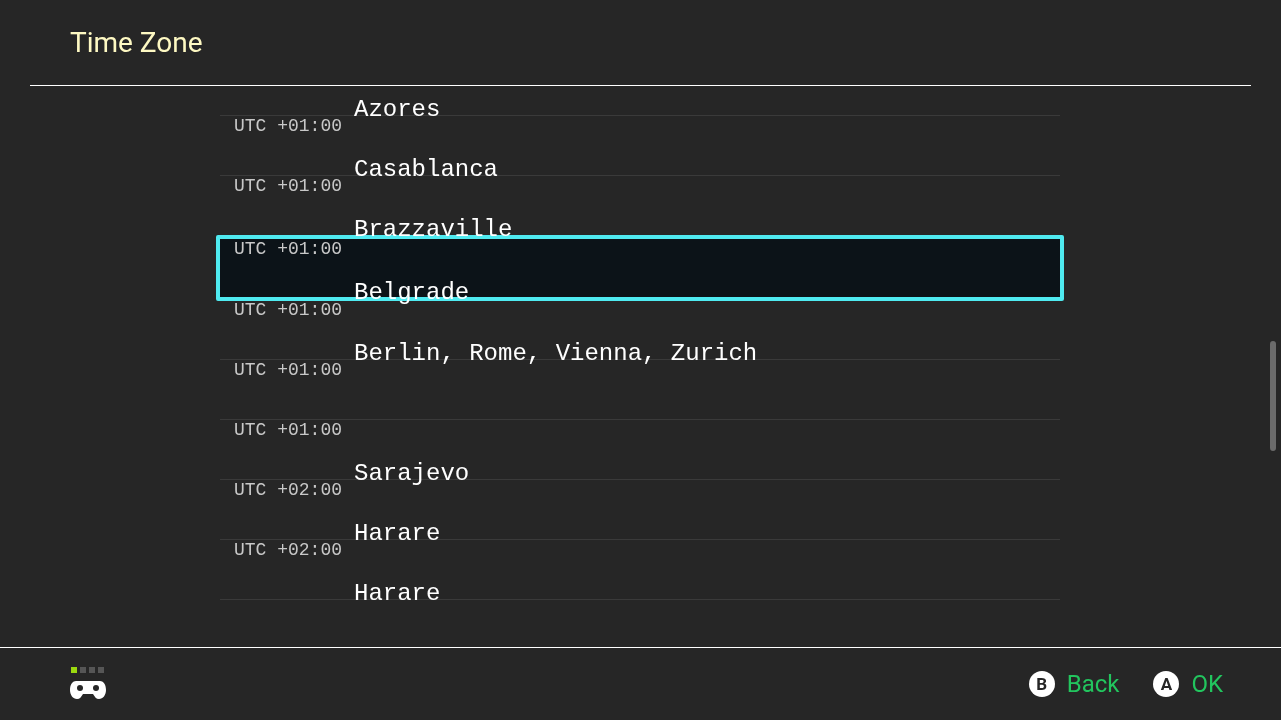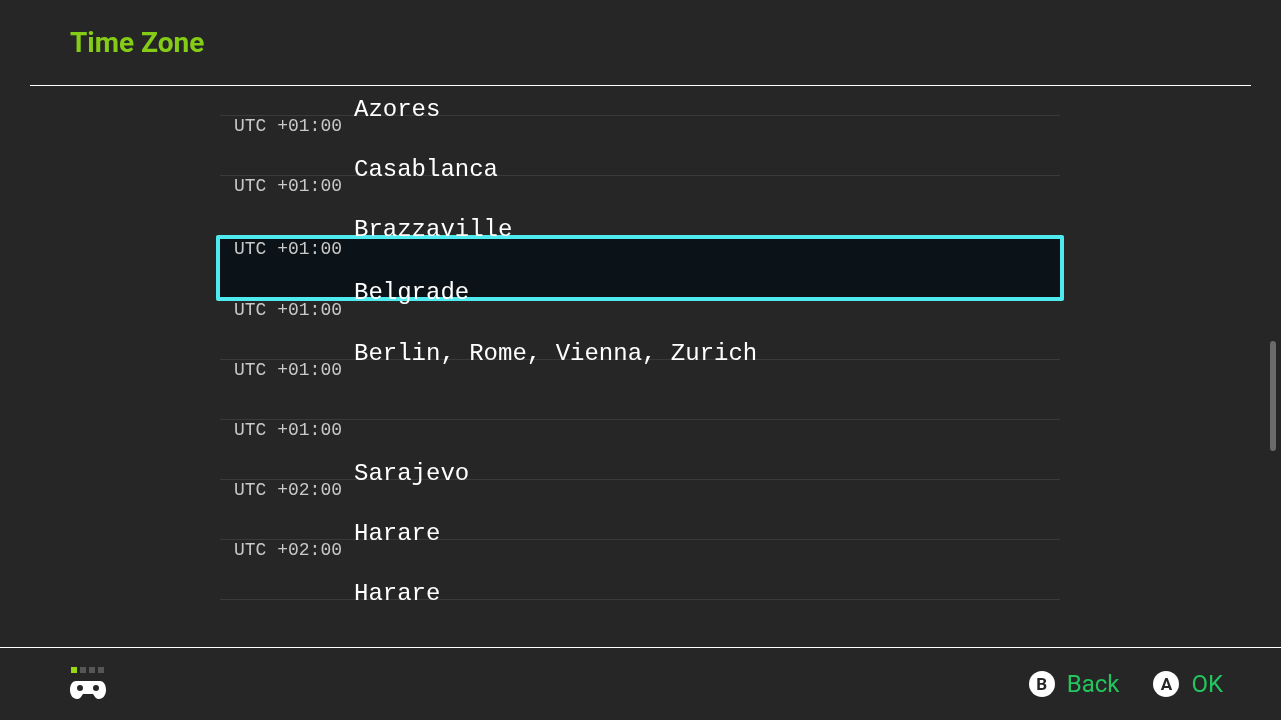--- a/index.html
+++ b/index.html
@@ -12,21 +12,21 @@
     overflow: hidden;
   }
   .header {
     height: 86px;
     border-bottom: 1px solid #ffffff;
     margin: 0 30px;
     display: flex;
     align-items: center;
     padding-left: 40px;
   }
-  .title { font-size: 28px; font-weight: 700; color: #84cc16; }
+  .title { font-size: 28px; font-weight: 400; color: #fef9c3; }
   .main {
     height: calc(720px - 86px - 72px);
     position: relative;
     overflow: hidden;
   }
   .list {
     position: absolute;
     left: 220px;
     width: 840px;
     top: -30px; 

